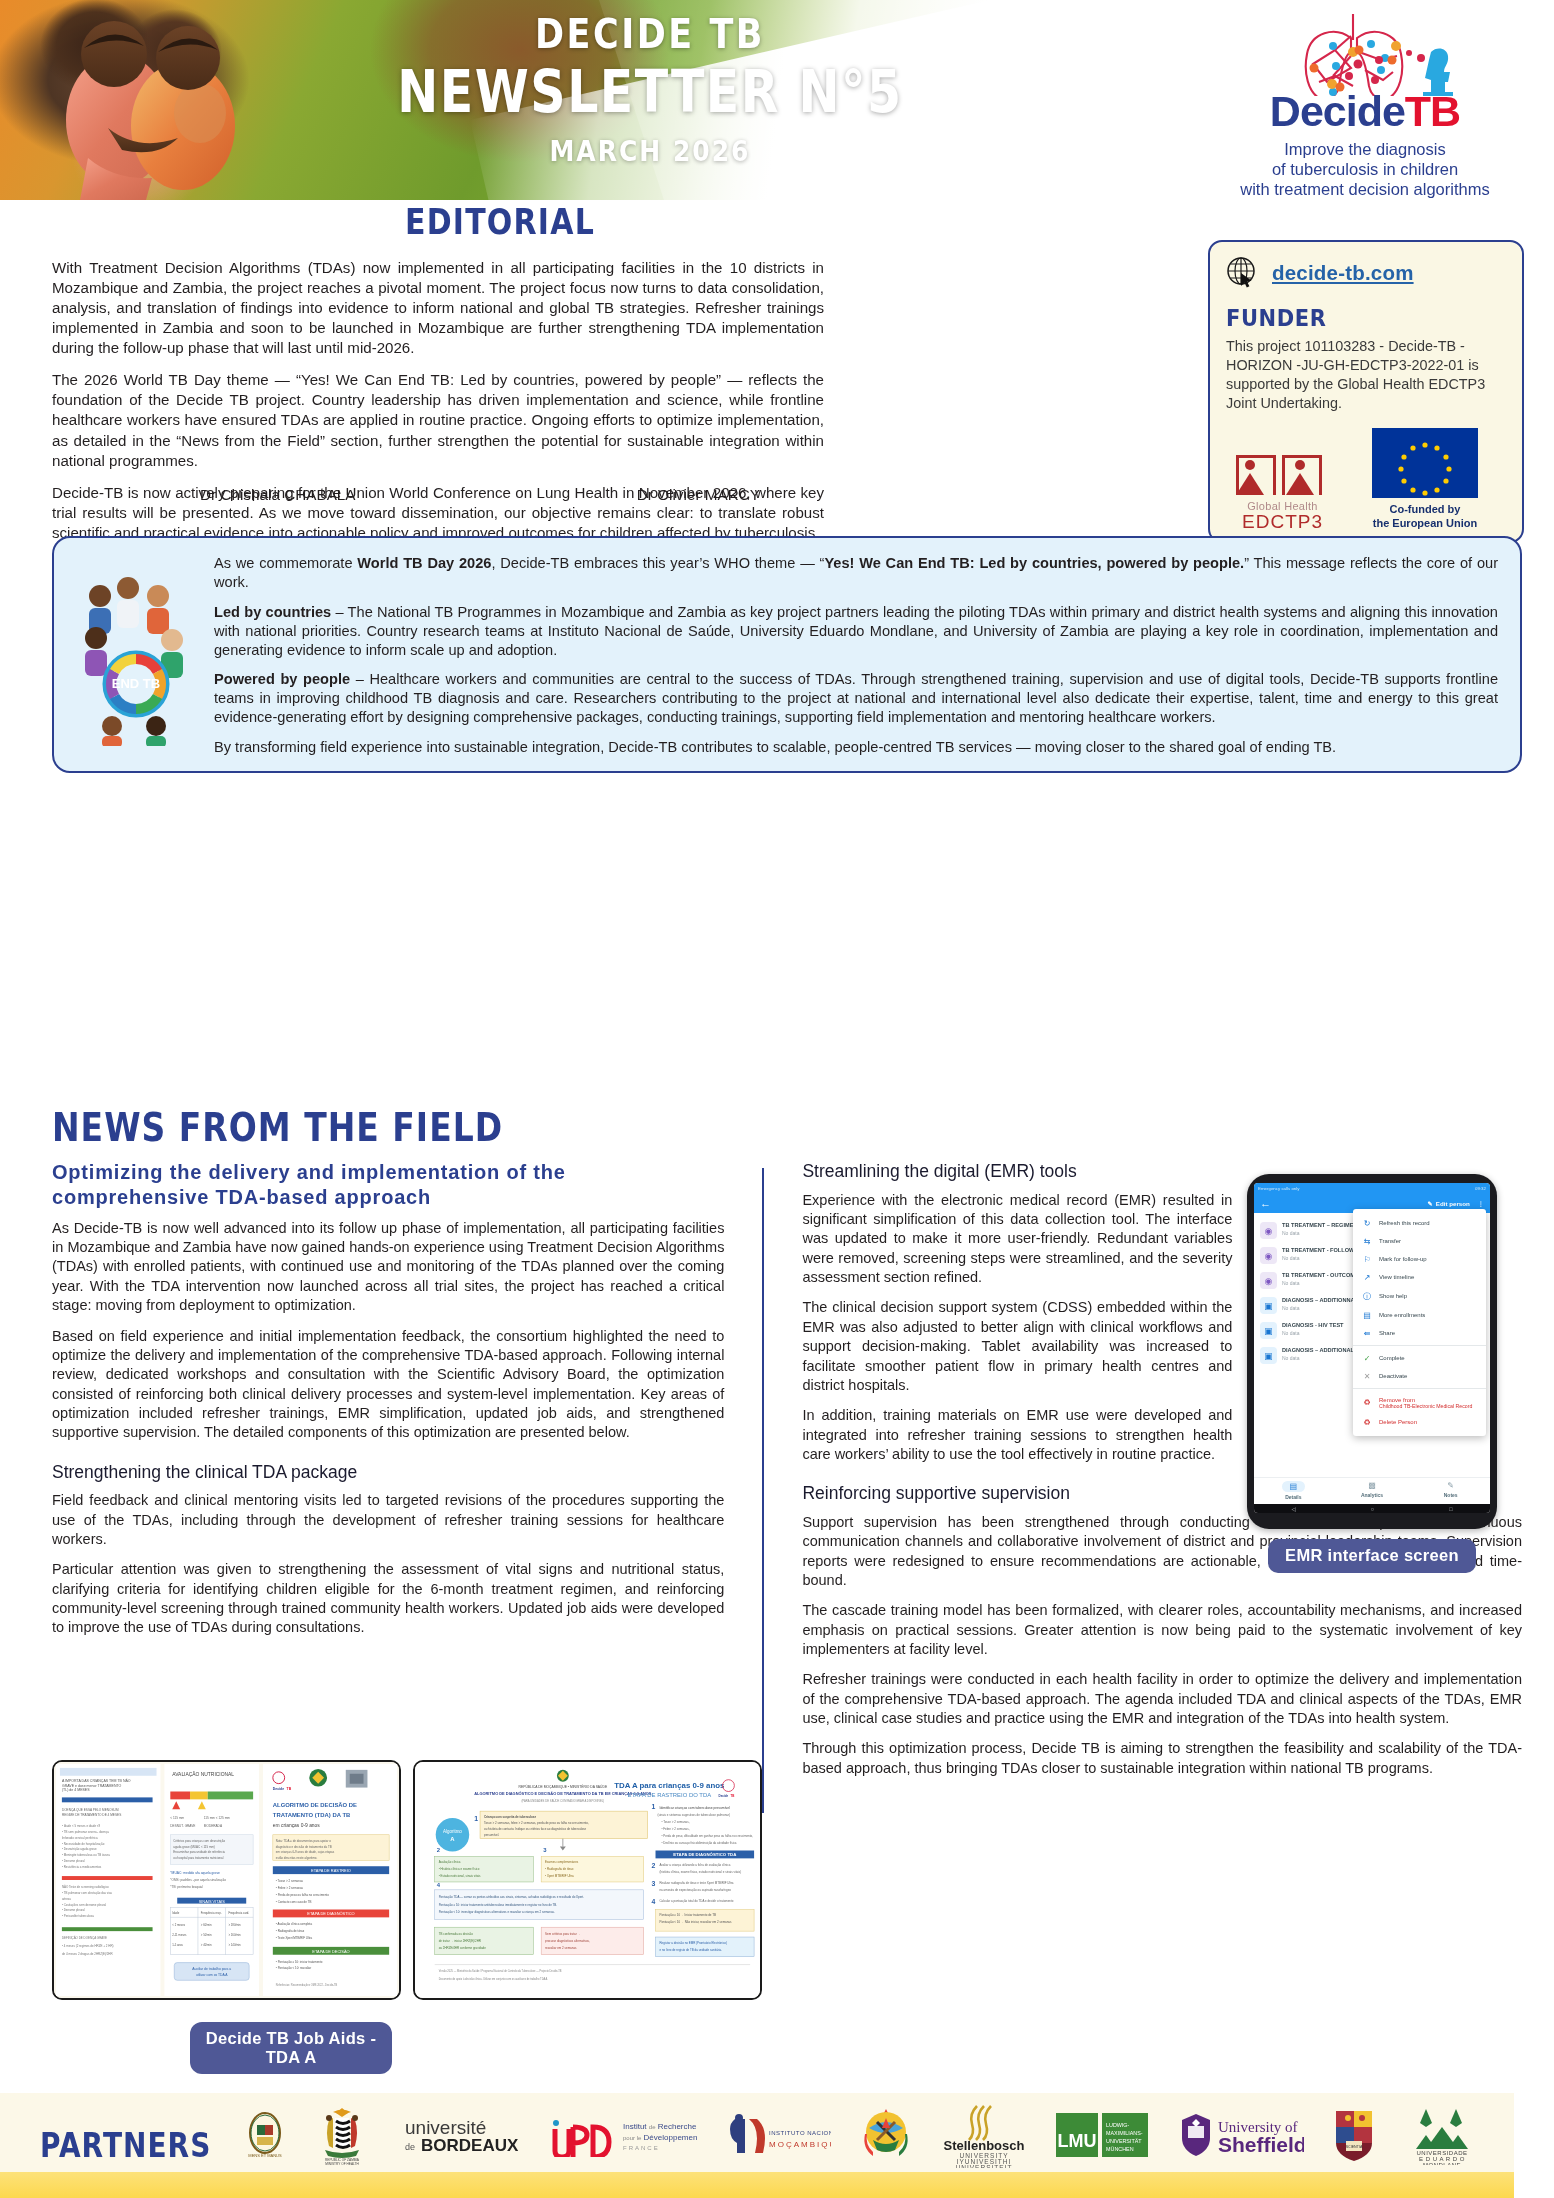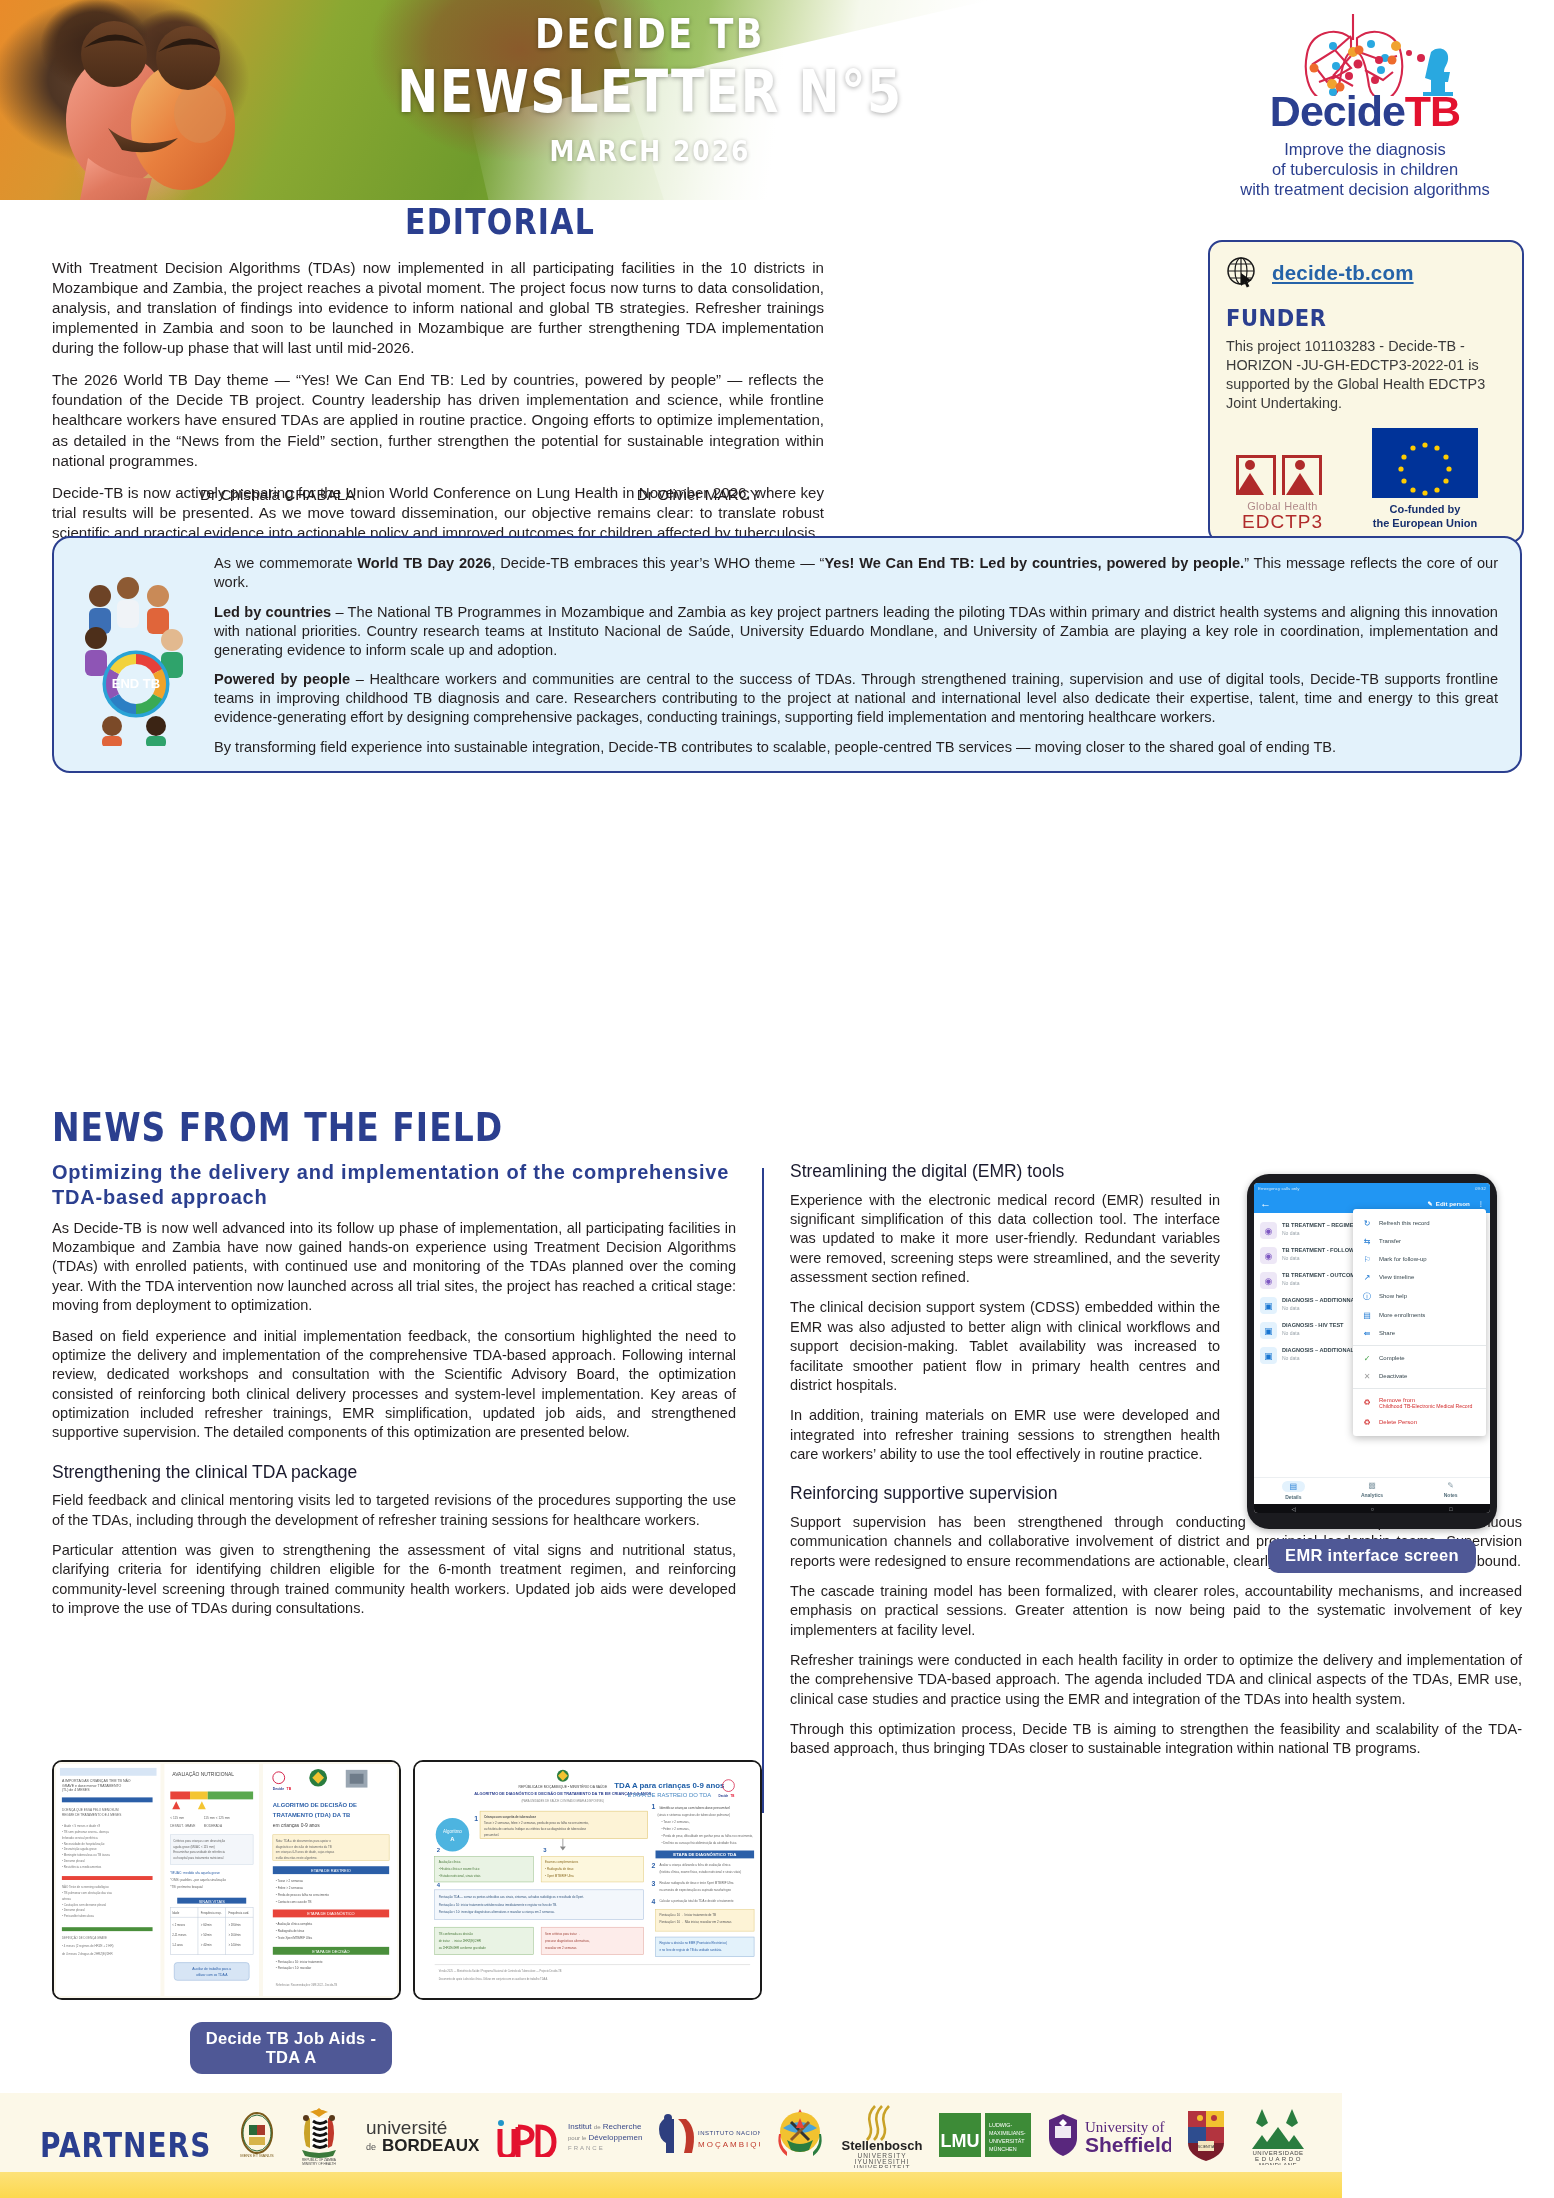--- a/index.html
+++ b/index.html
@@ -234,21 +234,21 @@
     letter-spacing: 1px;
     color: #2b3f8f;
     transform: scaleY(1.2);
     transform-origin: left top;
   }
   .columns {
     position: absolute;
     left: 52px; top: 1160px;
     width: 1470px;
     display: flex;
-    gap: 0;
+    gap: 12px;
   }
   .col-left { width: 710px; padding-right: 26px; }
   .col-divider { width: 2px; background: #2b3f8f; flex: 0 0 2px; margin: 8px 0 0 0; height: 645px; }
   .col-right { width: 758px; padding-left: 26px; position: relative; }
 
   .h-blue {
     color: #2b3f8f;
     font-size: 20px;
     font-weight: 700;
     line-height: 1.27;
@@ -396,21 +396,21 @@
     font-size: 16.5px;
     font-weight: 700;
     padding: 7px 10px;
     letter-spacing: .3px;
   }
 
   
   .partners-bar {
     position: absolute;
     left: 0; bottom: 0;
-    width: 1342px; height: 105px;
+    width: 1514px; height: 105px;
     background: #fcf8e8;
     display: flex; align-items: center;
   }
   .partners-bar::after {
     content: "";
     position: absolute; left: 0; bottom: 0; width: 100%; height: 26px;
     background: linear-gradient(180deg, #fde27a 0%, #fcd84e 100%);
   }
   .partners-label {
     font-family: "DejaVu Sans", sans-serif;

